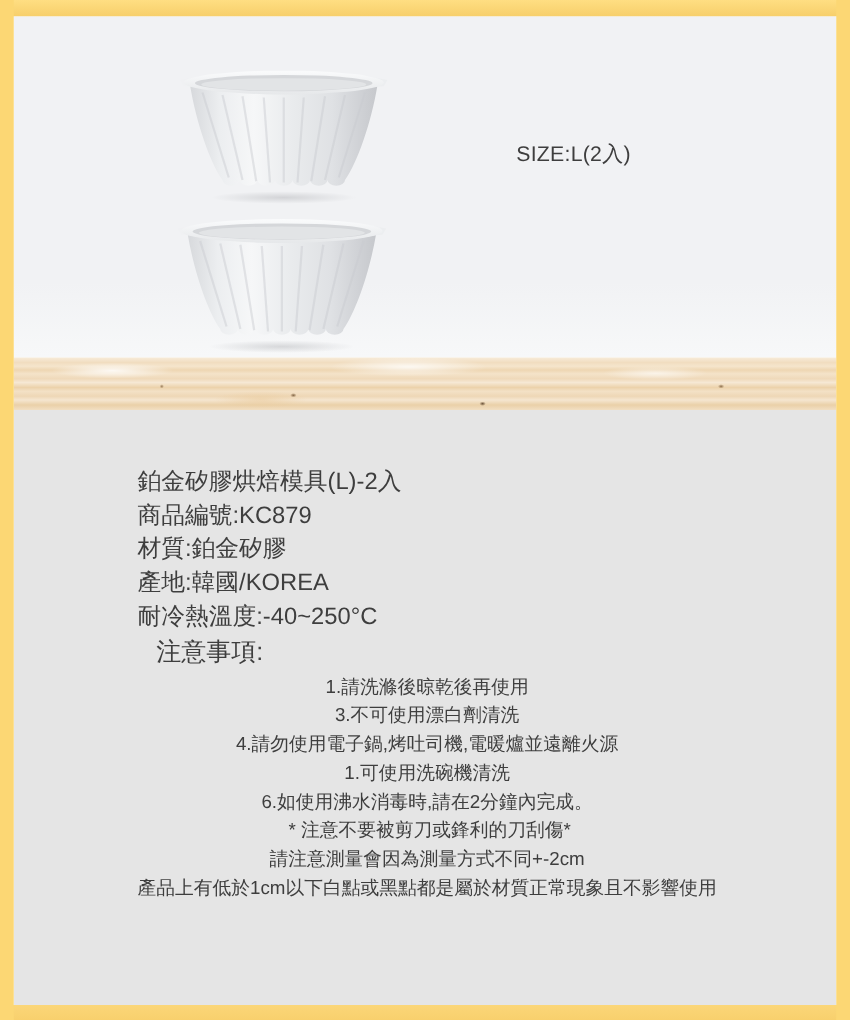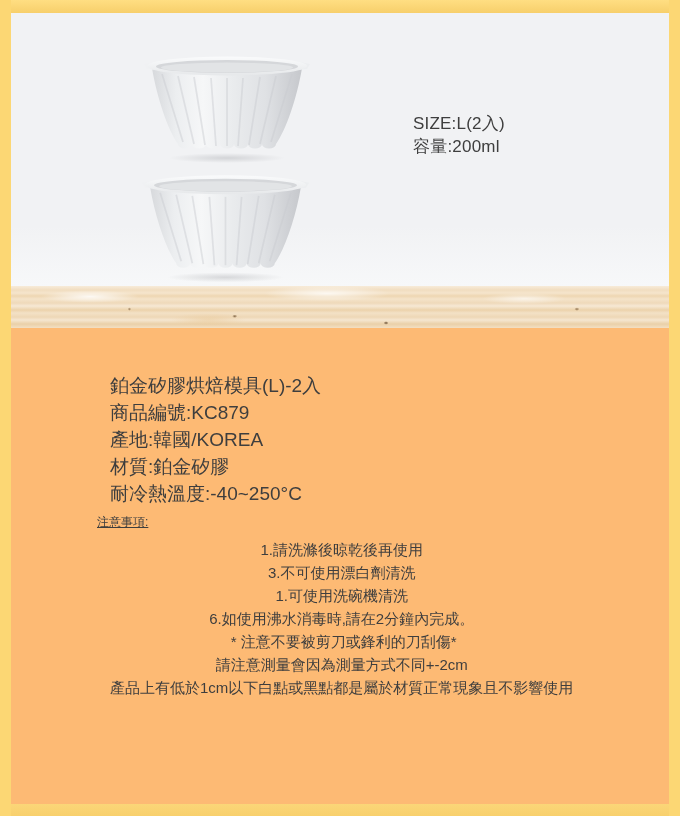--- a/index.html
+++ b/index.html
@@ -48,27 +48,27 @@
       repeating-linear-gradient(180deg,
         #f7ebd9 0px, #f1ddc0 4px, #f5e5cc 7px,
         #eed6b2 10px, #f4e3c9 13px, #efd9ba 17px,
         #f6e8d4 20px, #ecd2ab 24px, #f3e1c6 27px,
         #eed7b6 31px, #f5e6d0 34px, #ead0a8 38px, #f2dfc3 42px);
   }
 
   
   .details{
     position:absolute;left:11px;top:328px;width:658px;height:476px;
-    background:#fdba74;color:#3e3e3e;
+    background:#e5e5e5;color:#3e3e3e;
   }
   .detail-block{position:absolute;left:99px;top:44px;}
   .detail-line{font-size:19px;line-height:27px;white-space:nowrap;}
   .notice-heading{
-    position:absolute;left:86px;top:183px;
-    font-size:12px;line-height:22px;white-space:nowrap;text-decoration:underline;
+    position:absolute;left:114px;top:183px;
+    font-size:20px;line-height:22px;white-space:nowrap;
   }
   .notes{position:absolute;left:99px;top:210px;text-align:center;}
   .note-line{font-size:15px;line-height:23px;white-space:pre;}
 </style>
 </head>
 <body>
 
 <div class="page">
 
   <div class="hero">
@@ -133,40 +133,40 @@
         <path d="M0 12 L 16 9 L 17 18 L 3 17 Z" fill="#f0f1f3"></path>
         <path d="M166 12 L 150 9 L 149 18 L 163 17 Z" fill="#eceef0"></path>
         <ellipse cx="83" cy="14" rx="80" ry="9.5" fill="url(#rimGrad1)"></ellipse>
         <ellipse cx="83" cy="14.5" rx="71" ry="6.5" fill="#d5d7da"></ellipse>
         <ellipse cx="83" cy="15.5" rx="66" ry="5" fill="#e2e4e6"></ellipse>
       </svg>
     </div>
 
     <div class="specs">
       <div>SIZE:L(2入)</div>
-      <div>容量:200ml</div>
     </div>
   </div>
 
   <div class="divider"></div>
 
   <div class="details">
     <div class="detail-block">
       <div class="detail-line">鉑金矽膠烘焙模具(L)-2入</div>
       <div class="detail-line">商品編號:KC879</div>
+      <div class="detail-line">材質:鉑金矽膠</div>
       <div class="detail-line">產地:韓國/KOREA</div>
-      <div class="detail-line">材質:鉑金矽膠</div>
       <div class="detail-line">耐冷熱溫度:-40~250°C</div>
     </div>
 
     <div class="notice-heading">注意事項:</div>
 
     <div class="notes">
       <div class="note-line">1.請洗滌後晾乾後再使用</div>
       <div class="note-line">3.不可使用漂白劑清洗</div>
+      <div class="note-line">4.請勿使用電子鍋,烤吐司機,電暖爐並遠離火源</div>
       <div class="note-line">1.可使用洗碗機清洗</div>
       <div class="note-line">6.如使用沸水消毒時,請在2分鐘內完成。</div>
       <div class="note-line"> * 注意不要被剪刀或鋒利的刀刮傷*</div>
       <div class="note-line">請注意測量會因為測量方式不同+-2cm</div>
       <div class="note-line">產品上有低於1cm以下白點或黑點都是屬於材質正常現象且不影響使用</div>
     </div>
   </div>
 
   <div class="frame-top"></div>
   <div class="frame-bottom"></div>

